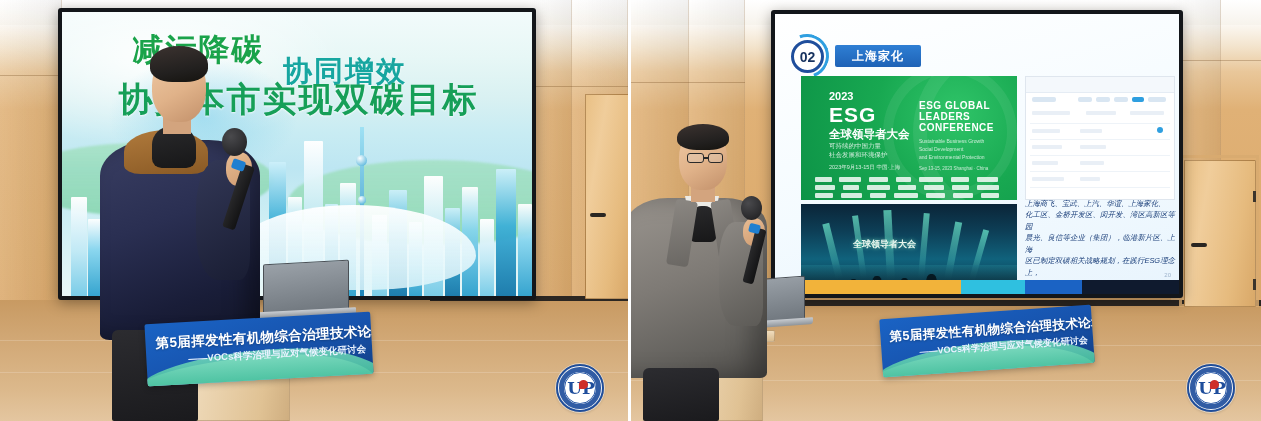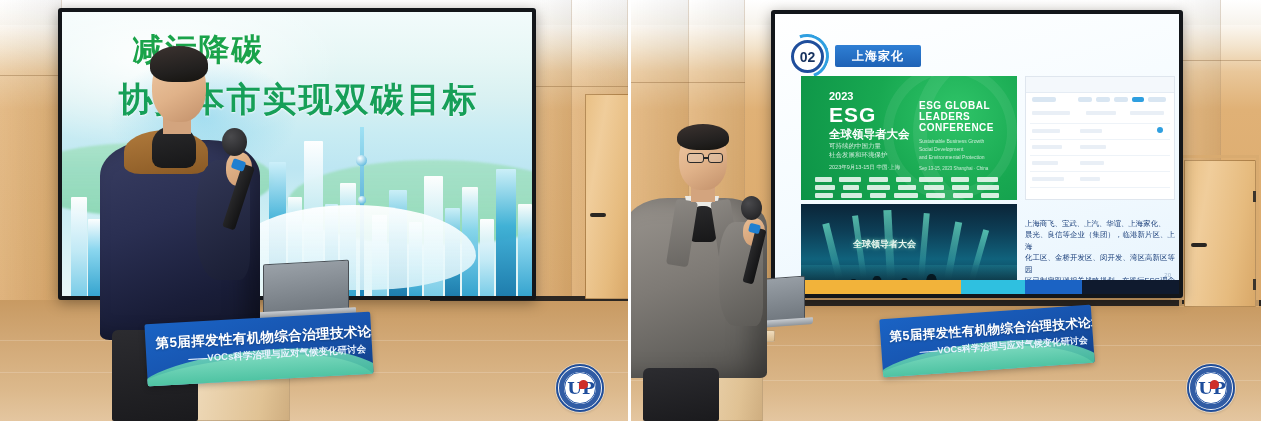--- a/index.html
+++ b/index.html
@@ -449,20 +449,21 @@
             <div class="bld dark" style="left:81.4%;width:3.2%; height:50%;"></div>
             <div class="bld" style="left:85%; width:3.6%;  height:62%;"></div>
             <div class="bld pale" style="left:89%; width:3%;    height:44%;"></div>
             <div class="bld dark" style="left:92.4%;width:4.2%; height:72%;"></div>
             <div class="bld" style="left:97%; width:3%;    height:52%;"></div>
           </div>
 
           <div class="river" style="left:36%; top:68%; width:52%; height:30%;"></div>
 
           <span class="headline hl1" style="left:15%; top:6%; font-size:31px;">减污降碳</span>
+          <span class="headline hl2" style="left:47%; top:14%; font-size:29px;">协同增效</span>
           <span class="headline hl3" style="left:12%; top:23%; font-size:34px;">协推本市实现双碳目标</span>
         </div>
       </div>
     </div>
 
     <div class="podium-body" style="left:150px; top:330px; width:140px; height:91px;"></div>
     <div class="podium-top" style="left:140px; top:322px; width:162px; height:12px;"></div>
 
     <div class="laptop-screen" style="left:263px; top:262px; width:86px; height:50px; transform:skewY(-3deg);"></div>
     <div class="laptop-base" style="left:252px; top:310px; width:104px; height:8px; transform:skewY(-3deg);"></div>
@@ -618,24 +619,24 @@
             <span class="bp-line" style="left:6px;  top:52px; width:28px; height:4px;"></span>
             <span class="bp-line" style="left:54px; top:52px; width:22px; height:4px;"></span>
             <span class="bp-line" style="left:6px;  top:68px; width:30px; height:4px;"></span>
             <span class="bp-line" style="left:54px; top:68px; width:26px; height:4px;"></span>
             <span class="bp-line" style="left:6px;  top:84px; width:26px; height:4px;"></span>
             <span class="bp-line" style="left:54px; top:84px; width:24px; height:4px;"></span>
             <span class="bp-line" style="left:6px;  top:100px; width:32px; height:4px;"></span>
             <span class="bp-line" style="left:54px; top:100px; width:20px; height:4px;"></span>
           </div>
 
-          <div class="body-copy" style="left:250px; top:204px; width:150px; font-size:7.4px;">
+          <div class="body-copy" style="left:250px; top:184px; width:150px; font-size:7.4px;font-style:italic;">
             <div>上海商飞、宝武、上汽、华谊、上海家化、</div>
+            <div>化工区、金桥开发区、闵开发、湾区高新区等园</div>
             <div>晨光、良信等企业（集团），临港新片区、上海</div>
-            <div>化工区、金桥开发区、闵开发、湾区高新区等园</div>
             <div>区已制定双碳相关战略规划，在践行ESG理念上，</div>
             <div>中国船舶、中微半导体、光明乳业、上海环境、</div>
 
           </div>
 
           <span class="page-num" style="right:8px; bottom:16px; font-size:6px;">20</span>
 
           <div class="color-strip" style="left:0; right:0; bottom:0; height:14px;">
             <i style="width:46%; background:#f2b33a;"></i>
             <i style="width:16%; background:#2fc0e0;"></i>

